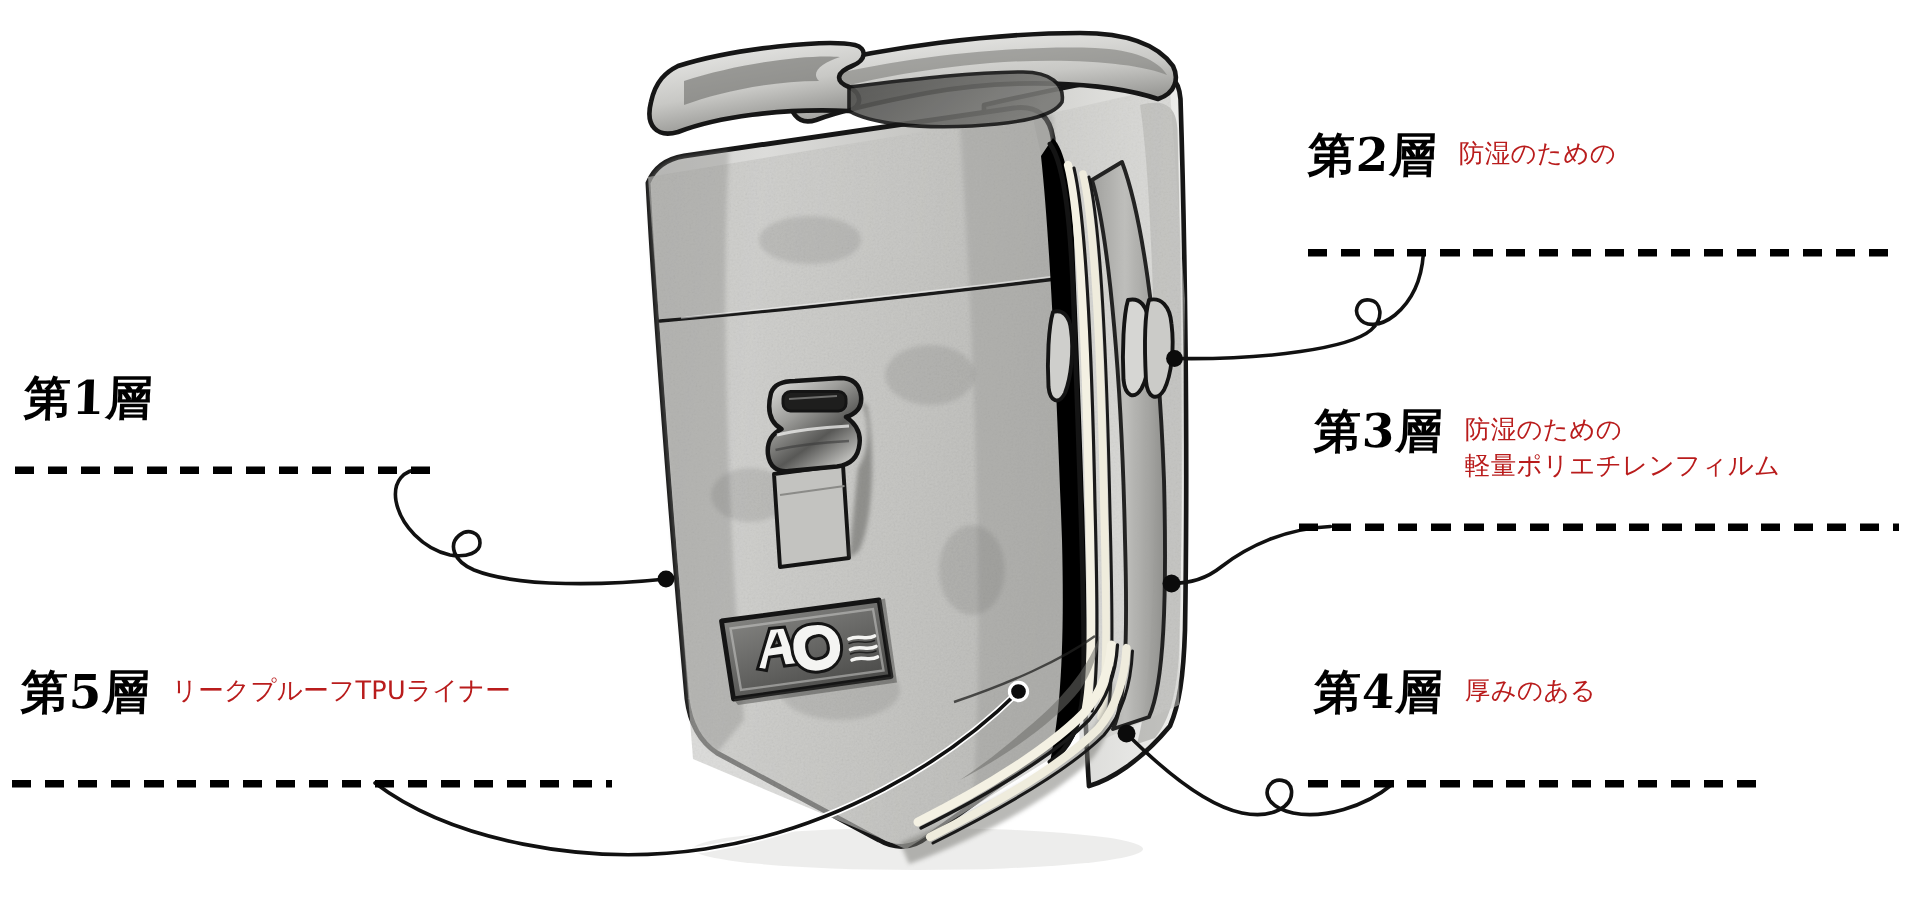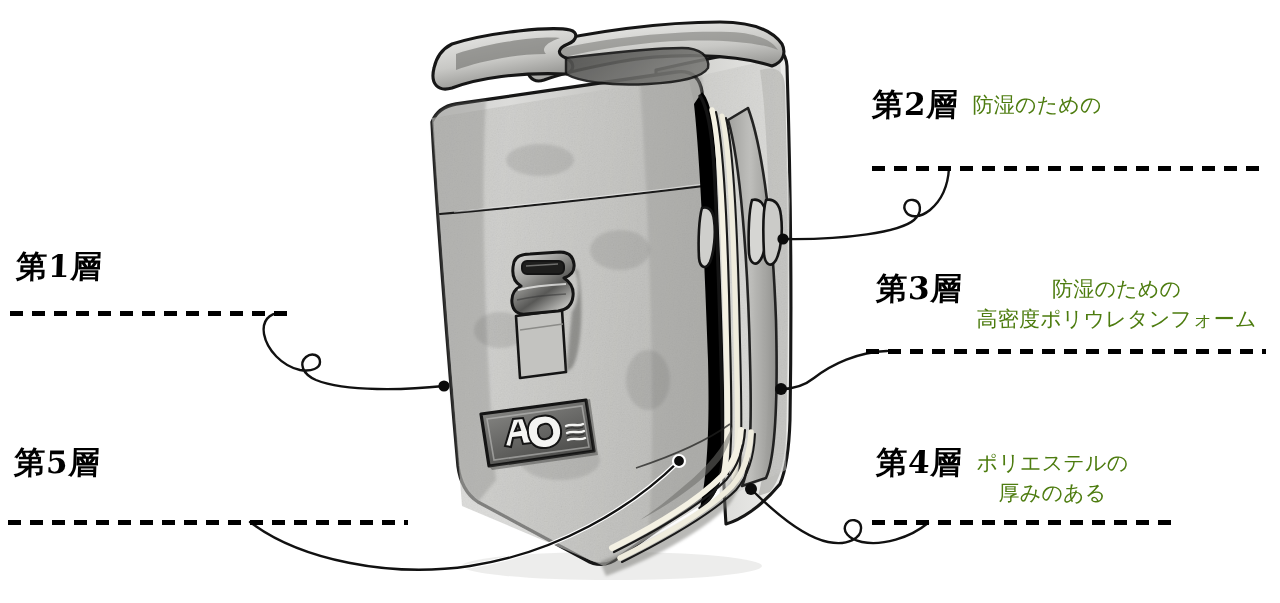--- a/index.html
+++ b/index.html
@@ -16,27 +16,26 @@
     font-weight:700;
     font-size:31px;
     line-height:1.05;
     color:#000;
     letter-spacing:1px;
     white-space:nowrap;
     transform:skewX(-2deg);
   }
   .cl-desc{
     font-family:"DejaVu Sans","Liberation Sans",sans-serif;
-    font-size:21px;
+    font-size:17px;
     line-height:1.42;
-    color:#4d7c0f;
+    color:#b91c1c;
     white-space:nowrap;
     padding-top:3px;
     letter-spacing:0.2px;
-    text-align:center;
   }
   .cl-desc span{display:block;}
   .dash{
     position:absolute;
     height:5px;
     background-image:repeating-linear-gradient(to right,#000 0px,#000 13px,rgba(0,0,0,0) 13px,rgba(0,0,0,0) 22px);
   }
   svg.overlay{position:absolute;left:0;top:0;width:1280px;height:603px;overflow:visible;}
   .lead{fill:none;stroke:#111;stroke-width:2.4;stroke-linecap:round;}
   .leadwhite{fill:none;stroke:#fff;stroke-width:4.6;stroke-linecap:round;}
@@ -342,39 +341,39 @@
       </div>
     </div>
   </div>
   <div class="dash" style="left:872px;top:166px;width:394px;"></div>
 
   <div class="callout" style="left:876px;top:272px;">
     <div class="cl-row">
       <div class="cl-num">第3層</div>
       <div class="cl-desc">
         <span>防湿のための</span>
-        <span>高密度ポリウレタンフォーム</span>
+        <span>軽量ポリエチレンフィルム</span>
       </div>
     </div>
   </div>
   <div class="dash" style="left:866px;top:349px;width:400px;"></div>
 
   <div class="callout" style="left:876px;top:446px;">
     <div class="cl-row">
       <div class="cl-num">第4層</div>
       <div class="cl-desc">
-        <span>ポリエステルの</span>
         <span>厚みのある</span>
       </div>
     </div>
   </div>
   <div class="dash" style="left:872px;top:520px;width:300px;"></div>
 
   <div class="callout" style="left:14px;top:446px;">
     <div class="cl-row">
       <div class="cl-num">第5層</div>
       <div class="cl-desc">
+        <span>リークプルーフTPUライナー</span>
       </div>
     </div>
   </div>
   <div class="dash" style="left:8px;top:520px;width:400px;"></div>
 
 </div>
 
 </body></html>

